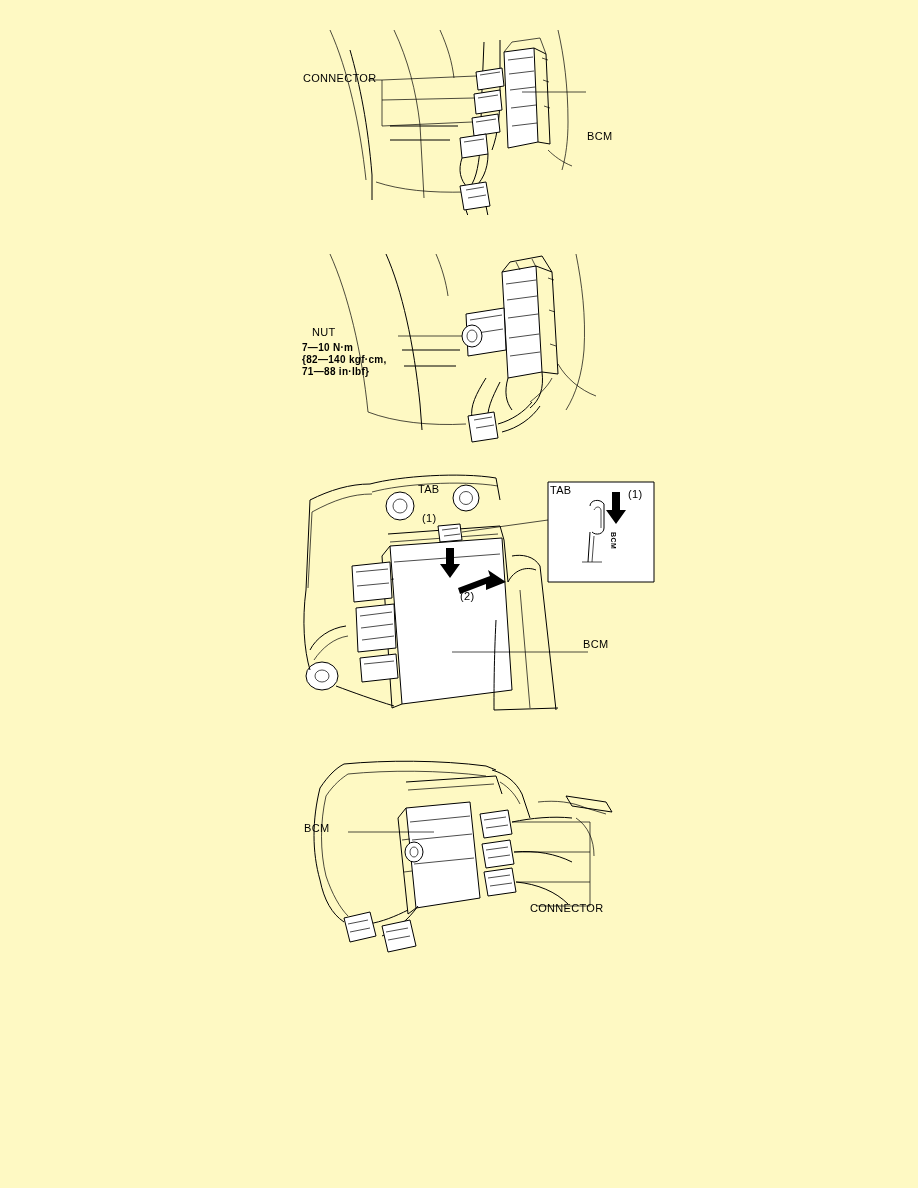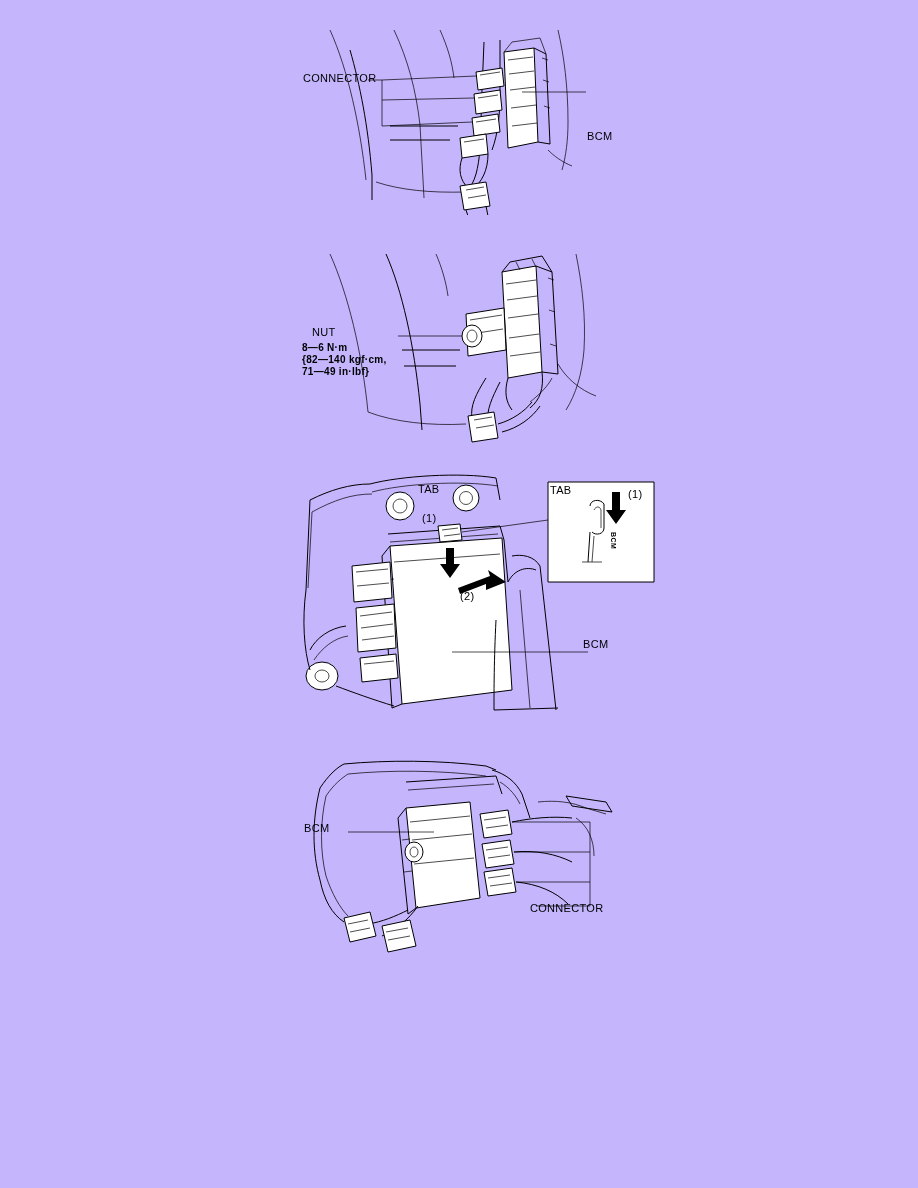--- a/index.html
+++ b/index.html
@@ -13,21 +13,21 @@
     position: relative;
     font-family: "Liberation Sans", sans-serif;
     color: #000000;
     overflow: hidden;
   }
   .page {
     position: absolute;
     left: 0; top: 0;
     width: 918px;
     height: 1188px;
-    background: #c4b5fd;
+    background: #fef9c3;
   }
   .figure {
     position: absolute;
   }
   .fig-svg {
     display: block;
   }
   .label {
     position: absolute;
     font-size: 11px;
@@ -163,23 +163,23 @@
       <path class="fil-w" d="M178 162 L204 158 L208 184 L182 188 Z"></path>
       <path class="ln-thin" d="M184 166 L202 163"></path>
       <path class="ln-thin" d="M186 174 L204 171"></path>
       <path class="ln" d="M208 170 C222 166 234 158 242 148"></path>
       <path class="ln" d="M212 178 C228 174 242 164 250 152"></path>
       <path class="ln-thin" d="M240 148 C250 140 258 132 262 124"></path>
 
       <path class="ln-thin" d="M108 82 L172 82"></path>
     </svg>
     <div class="label" style="left:22px; top:72px;">NUT</div>
-    <div class="label bold" style="left:12px; top:88px;">8—6 N·m</div>
+    <div class="label bold" style="left:12px; top:88px;">7—10 N·m</div>
     <div class="label bold" style="left:12px; top:100px;">{82—140 kgf·cm,</div>
-    <div class="label bold" style="left:12px; top:112px;">71—49 in·lbf}</div>
+    <div class="label bold" style="left:12px; top:112px;">71—88 in·lbf}</div>
   </div>
 
   <div class="figure" style="left:290px; top:470px; width:390px; height:270px;">
     <svg class="fig-svg" width="390" height="270" viewBox="0 0 390 270">
 
       <path class="ln" d="M80 14 C110 6 170 2 206 8 L210 30"></path>
       <path class="ln-thin" d="M82 22 C112 14 170 10 208 16"></path>
       <path class="ln" d="M20 30 C40 20 60 14 80 14"></path>
       <path class="ln-thin" d="M22 42 C44 30 62 24 82 24"></path>
       <path class="ln" d="M20 30 L16 120"></path>

